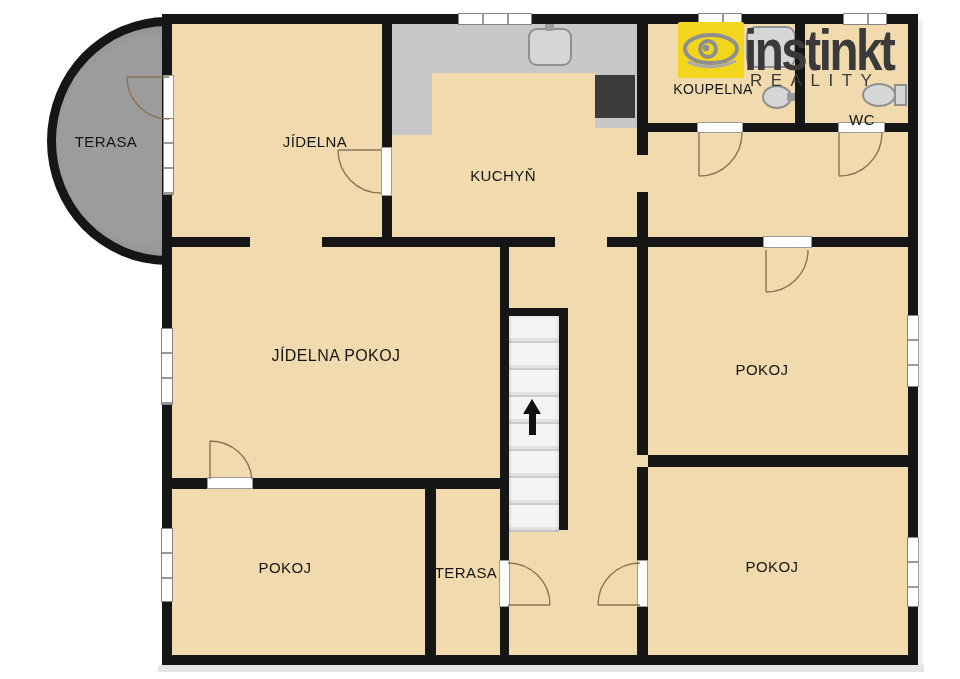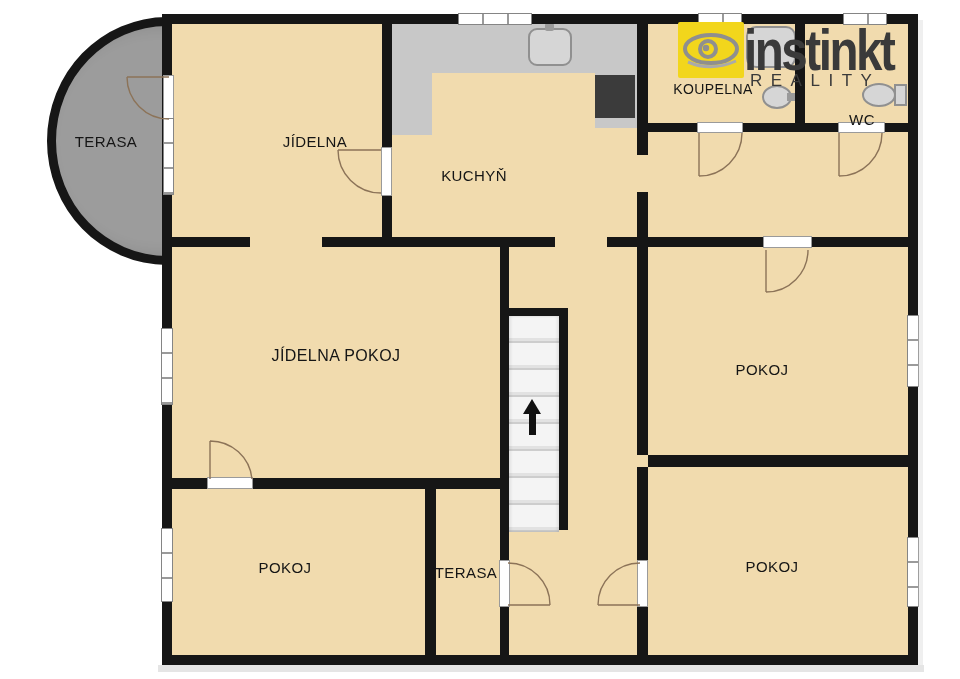--- a/index.html
+++ b/index.html
@@ -120,21 +120,21 @@
     <path d="M699,133 L699,176 M699,176 A43,43 0 0 0 742,133"></path>
     <path d="M839,133 L839,176 M839,176 A43,43 0 0 0 882,133"></path>
     <path d="M766,250 L766,292 M766,292 A42,42 0 0 0 808,250"></path>
     <path d="M210,479 L210,441 M210,441 A42,42 0 0 1 252,479"></path>
     <path d="M508,605 L550,605 M508,563 A42,42 0 0 1 550,605"></path>
     <path d="M640,605 L598,605 M640,563 A42,42 0 0 0 598,605"></path>
   </svg>
 
   <div class="label" style="left:106px;top:141px;">TERASA</div>
   <div class="label" style="left:271px;top:141px;margin-left:44px;">JÍDELNA</div>
-  <div class="label" style="left:474px;top:175px;">KUCHYŇ</div>
+  <div class="label" style="left:503px;top:175px;">KUCHYŇ</div>
   <div class="label" style="left:713px;top:89px;font-size:14px;">KOUPELNA</div>
   <div class="label" style="left:862px;top:87px;margin-top:32px;">WC</div>
   <div class="label" style="left:336px;top:356px;font-size:16px;">JÍDELNA POKOJ</div>
   <div class="label" style="left:762px;top:369px;">POKOJ</div>
   <div class="label" style="left:285px;top:567px;">POKOJ</div>
   <div class="label" style="left:466px;top:572px;">TERASA</div>
   <div class="label" style="left:772px;top:566px;">POKOJ</div>
 
   <div id="logo-square">
     <svg width="66" height="56" viewBox="0 0 66 56">

